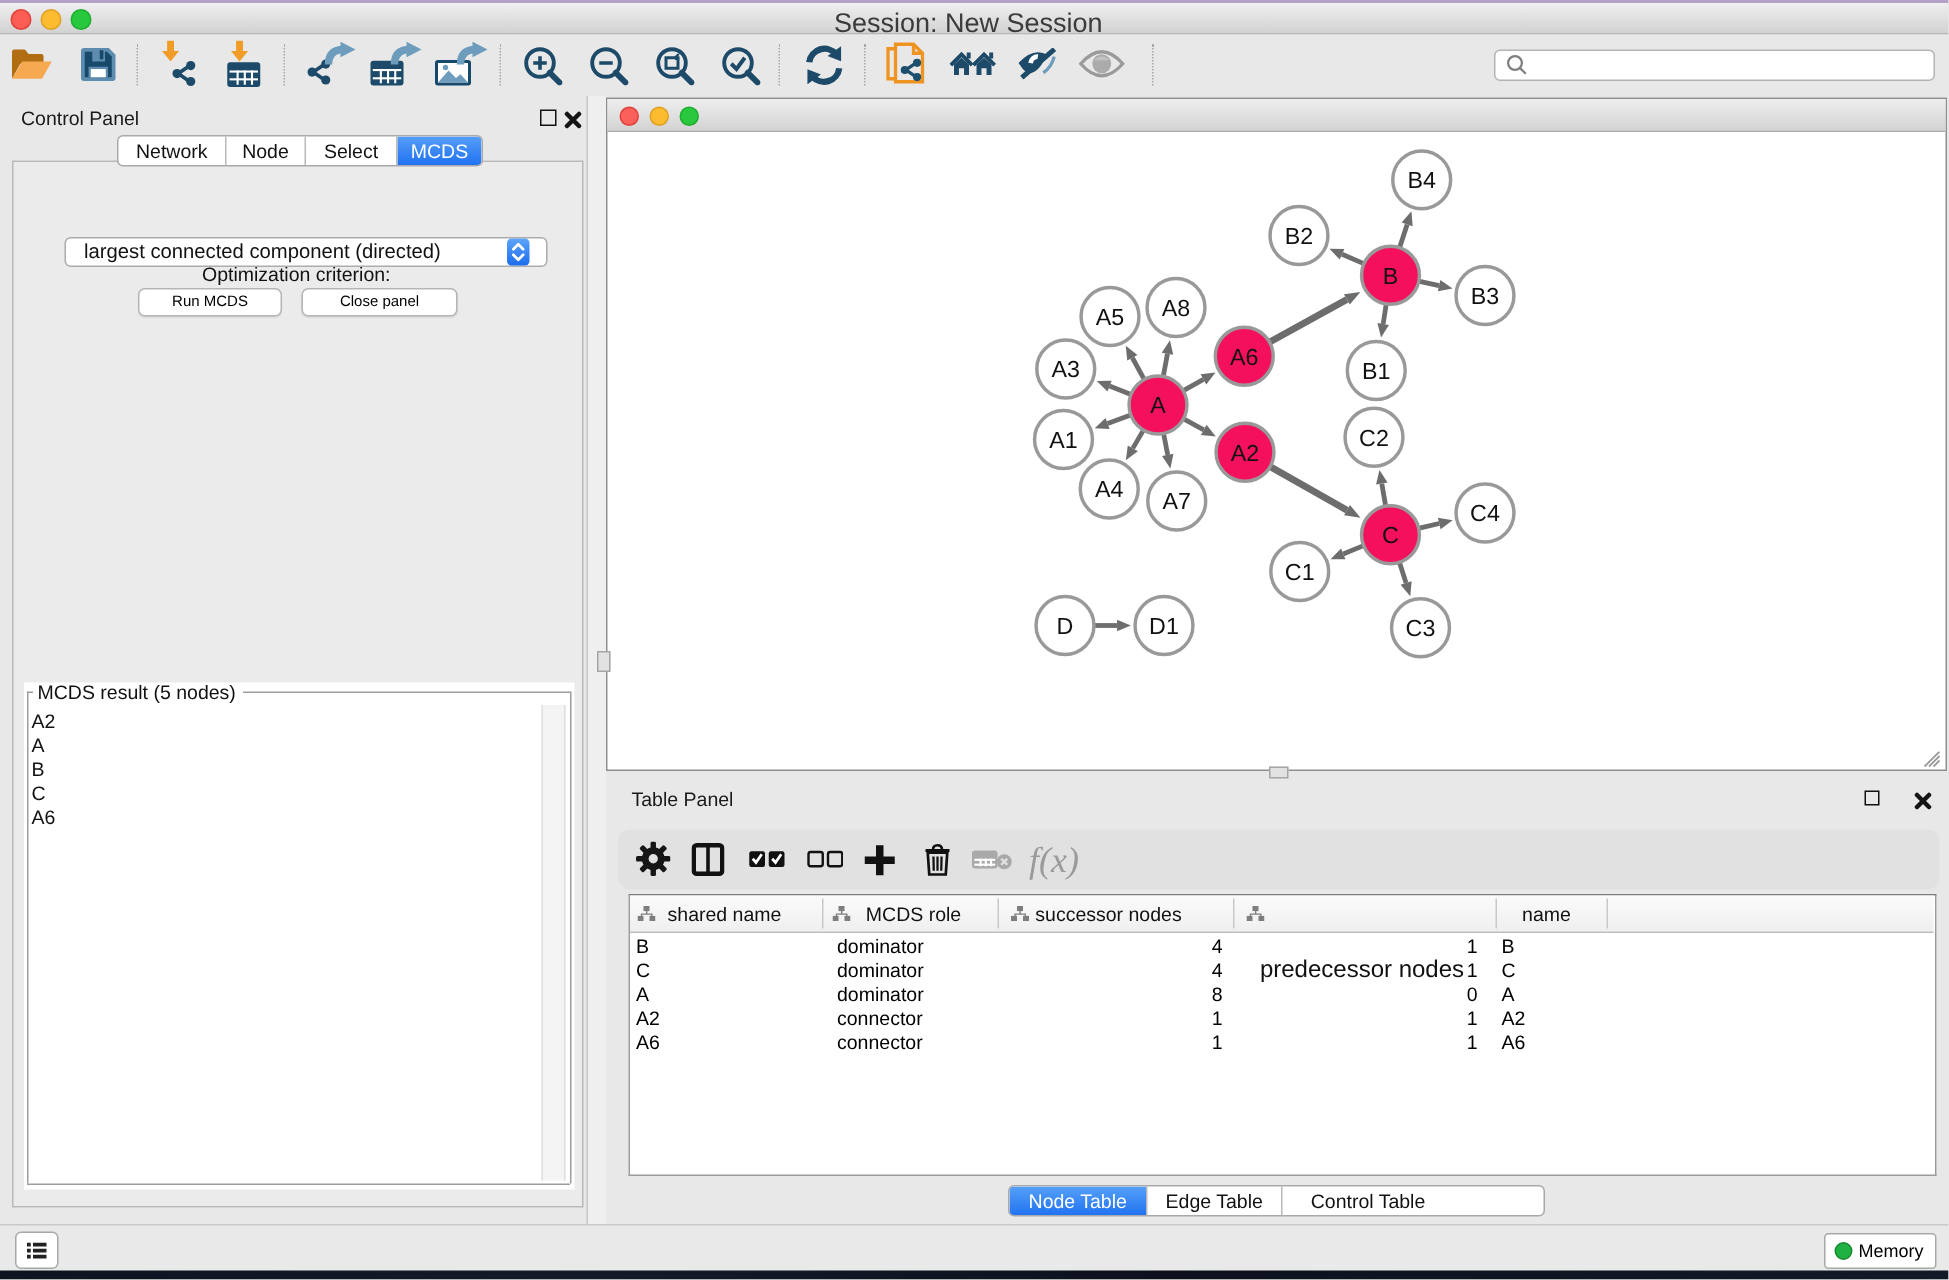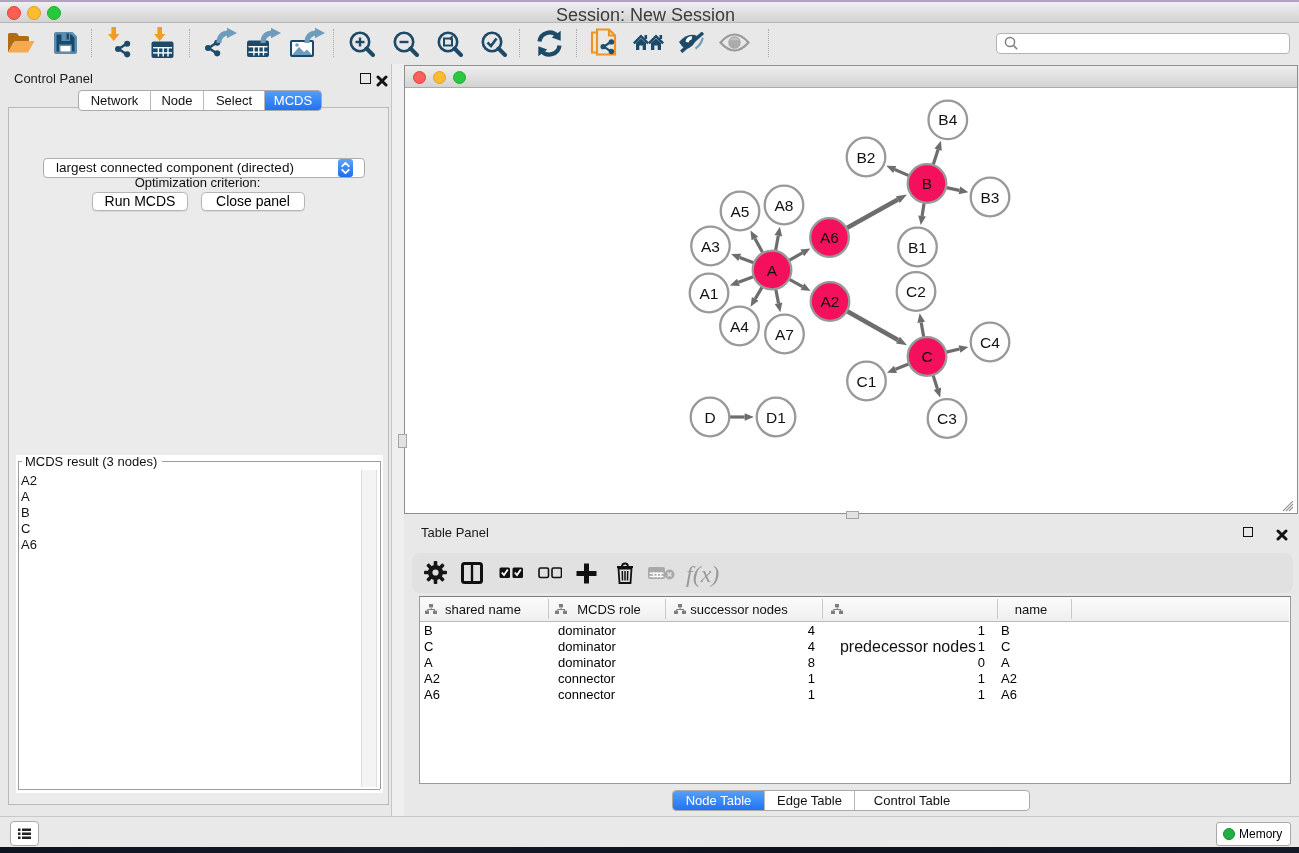--- a/index.html
+++ b/index.html
@@ -15,21 +15,21 @@
 .cp-title{left:14px;top:71px;font-size:13px;color:#1a1a1a;}
 .winbtn-sq{width:9px;height:9px;border:1.5px solid #111;}
 .tabbox{left:8px;top:107px;width:379px;height:696px;border:1px solid #b9b9b9;background:#ebebeb;}
 .tabs{left:78px;top:90px;height:19px;display:flex;border:1px solid #a9a9a9;border-radius:4px;background:#fff;overflow:hidden;}
 .tabs div{font-size:13px;color:#111;text-align:center;line-height:19px;border-left:1px solid #b9b9b9;}
 .tabs div:first-child{border-left:none;}
 .tabs .sel{background:linear-gradient(#559df8,#2173f2);color:#fff;}
 .opt-label{left:8px;top:136px;width:379px;text-align:center;font-size:13px;color:#111;margin-top:39px;}
 .combo{left:43px;top:158px;width:308px;height:18px;background:#fff;border:1px solid #acacac;border-radius:4px;font-size:13.5px;color:#111;line-height:18px;padding-left:12px;}
 .stepper{left:338px;top:159px;width:15px;height:18px;background:linear-gradient(#5ea5f9,#1b6ced);border-radius:3px;}
-.btn{height:17px;background:#fff;border:1px solid #b5b5b5;border-radius:4.5px;font-size:14px;color:#000;text-align:center;line-height:17px;box-shadow:0 1px 1px rgba(0,0,0,0.08);}
+.btn{height:17px;background:#fff;border:1px solid #b5b5b5;border-radius:4.5px;font-size:10px;color:#000;text-align:center;line-height:17px;box-shadow:0 1px 1px rgba(0,0,0,0.08);}
 .mcds-white{left:16px;top:455px;width:367px;height:338px;background:#fff;}
 .fs-line{background:#9d9d9d;}
 .fs-legend{left:22px;top:454px;font-size:13px;color:#111;padding:0 3px;}
 .mcds-item{left:21px;font-size:13px;color:#111;}
 .vscroll{left:361px;top:470px;width:14px;height:317px;background:#f4f4f4;border-left:1px solid #dedede;border-right:1px solid #dedede;}
 .statusbar{left:0;top:816px;width:1299px;height:31px;background:#e9e9e9;border-top:1px solid #c9c9c9;}
 .sb-btn{left:10px;top:821px;width:27px;height:23px;background:#fff;border:1px solid #a8a8a8;border-radius:4px;}
 .mem{left:1216px;top:822px;width:73px;height:22px;background:#fff;border:1px solid #a8a8a8;border-radius:3px;}
 .desktop{left:0;top:847px;width:1299px;height:6px;background:linear-gradient(90deg,#0e1320,#141a28 30%,#0c111d 60%,#131927);}
 .netframe{left:404px;top:65px;width:892px;height:447px;border:1px solid #8f8f8f;background:#fff;}
@@ -243,21 +243,21 @@
       <path d="M4.2 10.8 L7.5 14.2 L10.8 10.8" fill="none" stroke="#fff" stroke-width="1.8" stroke-linecap="round" stroke-linejoin="round"></path>
     </svg></div>
 <div class="abs btn" style="left:92px;top:192px;width:94px;">Run MCDS</div>
 <div class="abs btn" style="left:201px;top:192px;width:102px;">Close panel</div>
 <div class="abs mcds-white"></div>
 <div class="abs fs-line" style="left:18px;top:461px;width:4px;height:1px;"></div>
 <div class="abs fs-line" style="left:162px;top:461px;width:218px;height:1px;"></div>
 <div class="abs fs-line" style="left:18px;top:461px;width:1px;height:328px;"></div>
 <div class="abs fs-line" style="left:18px;top:789px;width:362px;height:1px;"></div>
 <div class="abs fs-line" style="left:380px;top:461px;width:1px;height:328px;"></div>
-<div class="abs fs-legend" style="background:transparent;">MCDS result (3 nodes)</div>
+<div class="abs fs-legend" style="background:transparent;">MCDS result (5 nodes)</div>
 <div class="abs mcds-item" style="top:473px;">A2</div>
 <div class="abs mcds-item" style="top:489px;">A</div>
 <div class="abs mcds-item" style="top:505px;">B</div>
 <div class="abs mcds-item" style="top:521px;">C</div>
 <div class="abs mcds-item" style="top:537px;">A6</div>
 <div class="abs vscroll"></div>
 
 <div class="abs netframe">
 <div class="abs net-titlebar"></div>
 <div class="abs tl-s" style="left:8px;background:#fc605a;border:0.5px solid #e14138;"></div>

